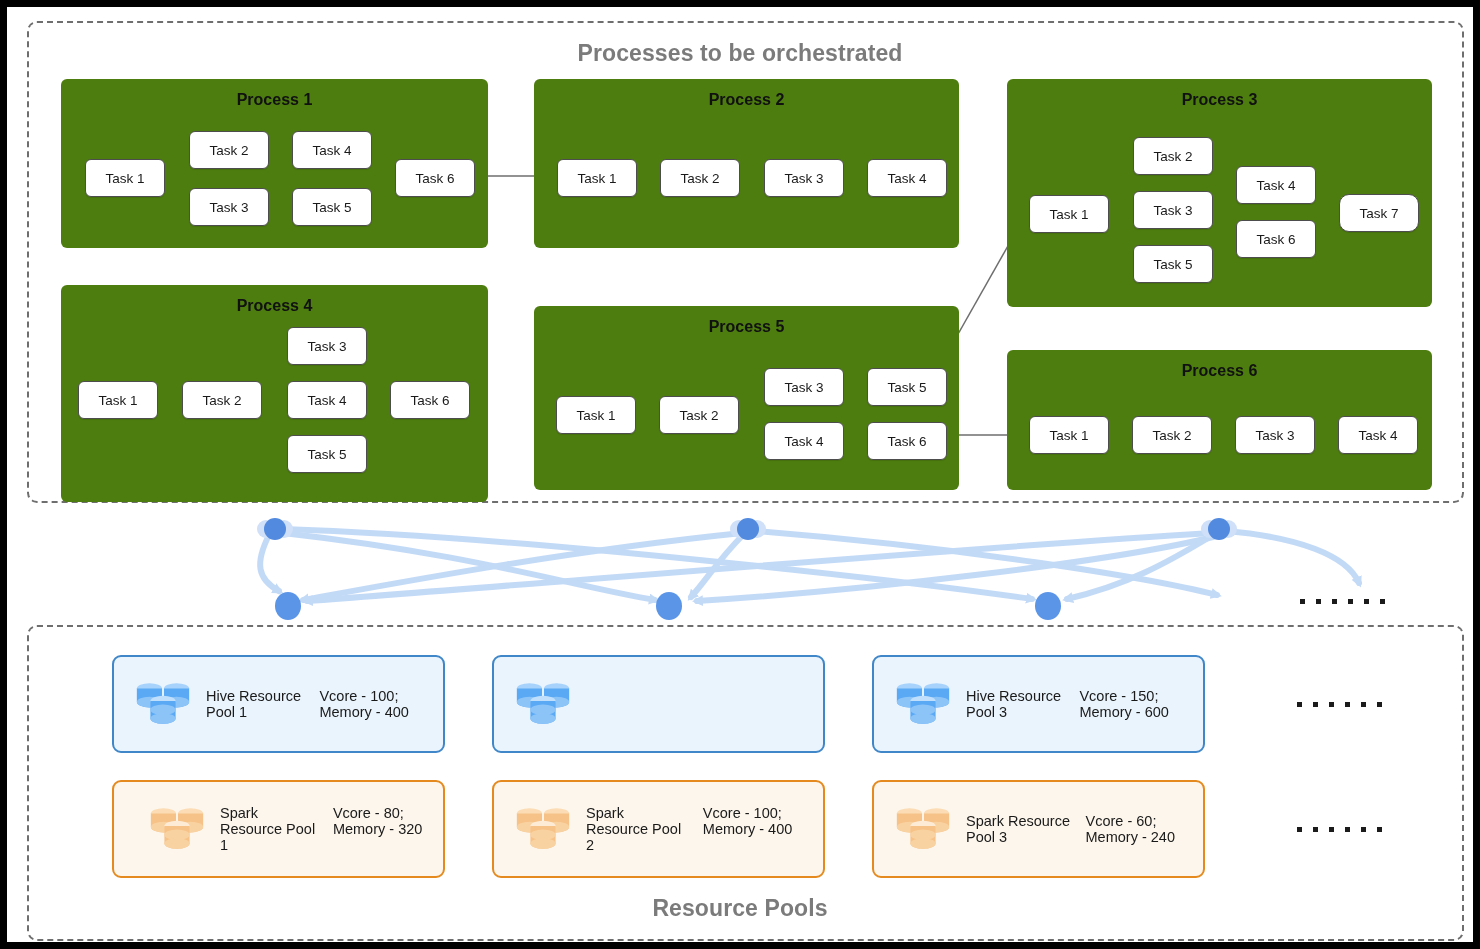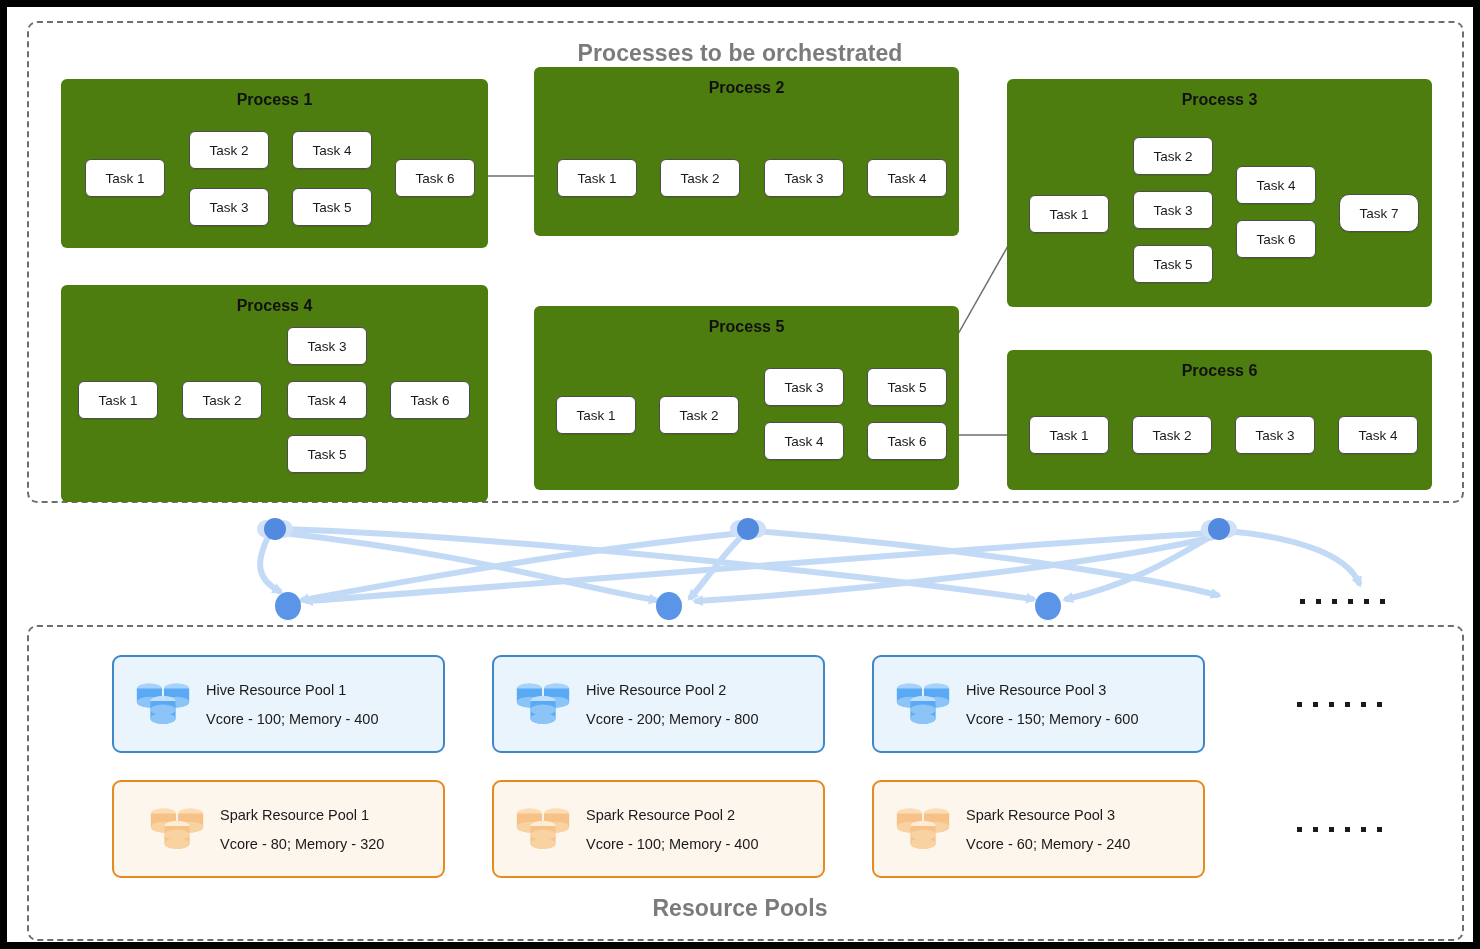--- a/index.html
+++ b/index.html
@@ -62,21 +62,21 @@
   .pool-card {
     position:absolute;
     width:333px; height:98px;
     border-radius:9px;
     display:flex; align-items:center;
     padding-left:18px;
   }
   .pool-hive  { background:#eaf4fd; border:2px solid #3f87c9; }
   .pool-spark { background:#fdf6ec; border:2px solid #e58a1e; }
   .pool-icon { width:62px; height:62px; flex:0 0 62px; margin-right:12px; }
-  .pool-text { display:flex; flex-direction:column; gap:13px; }
+  .pool-text { display:flex; flex-direction:row; gap:13px; }
   .pool-name { font-size:14.5px; color:#1a1a1a; }
   .pool-spec { font-size:14.5px; color:#1a1a1a; }
 
   
   .dots { position:absolute; display:flex; gap:11px; align-items:center; }
   .dots i { display:block; width:5px; height:5px; background:#1b1b1b; }
   #dots-band  { left:1293px; top:592px; }
   #dots-hive  { left:1290px; top:695px; }
   #dots-spark { left:1290px; top:820px; }
 </style>
@@ -145,21 +145,21 @@
   <div class="process-panel" style="left:54px; top:72px; width:427px; height:169px;">
     <div class="process-name">Process 1</div>
   </div>
   <div class="task" style="left:78px; top:152px;">Task 1</div>
   <div class="task" style="left:182px; top:124px;">Task 2</div>
   <div class="task" style="left:182px; top:181px;">Task 3</div>
   <div class="task" style="left:285px; top:124px;">Task 4</div>
   <div class="task" style="left:285px; top:181px;">Task 5</div>
   <div class="task" style="left:388px; top:152px;">Task 6</div>
 
-  <div class="process-panel" style="left:527px; top:60px; width:425px; height:169px;">
+  <div class="process-panel" style="left:527px; top:72px; width:425px; height:169px;">
     <div class="process-name">Process 2</div>
   </div>
   <div class="task" style="left:550px; top:152px;">Task 1</div>
   <div class="task" style="left:653px; top:152px;">Task 2</div>
   <div class="task" style="left:757px; top:152px;">Task 3</div>
   <div class="task" style="left:860px; top:152px;">Task 4</div>
 
   <div class="process-panel" style="left:1000px; top:72px; width:425px; height:228px;">
     <div class="process-name">Process 3</div>
   </div>
@@ -283,24 +283,20 @@
         <ellipse cx="18" cy="30" rx="13" ry="5.5" fill="#8dc4f8"></ellipse>
         <ellipse cx="46" cy="16" rx="13" ry="5.5" fill="#a7d2fb"></ellipse>
         <path d="M33,16 v14 a13,5.5 0 0 0 26,0 v-14 z" fill="#5aa9f5"></path>
         <ellipse cx="46" cy="30" rx="13" ry="5.5" fill="#8dc4f8"></ellipse>
         <ellipse cx="32" cy="29" rx="13" ry="5.5" fill="#bfdffc"></ellipse>
         <path d="M19,29 v18 a13,5.5 0 0 0 26,0 v-18 z" fill="#5aa9f5"></path>
         <ellipse cx="32" cy="38" rx="13" ry="5.5" fill="#8dc4f8"></ellipse>
         <ellipse cx="32" cy="47" rx="13" ry="5.5" fill="#8dc4f8"></ellipse>
       </g>
     </svg>
-    <div class="pool-text">
-      <div class="pool-name">Hive Resource Pool 2</div>
-      <div class="pool-spec">Vcore - 200; Memory - 800</div>
-    </div>
   </div>
 
   <div class="pool-card pool-hive" style="left:865px; top:648px;">
     <svg class="pool-icon" viewBox="0 0 64 64">
       <g>
         <ellipse cx="18" cy="16" rx="13" ry="5.5" fill="#a7d2fb"></ellipse>
         <path d="M5,16 v14 a13,5.5 0 0 0 26,0 v-14 z" fill="#5aa9f5"></path>
         <ellipse cx="18" cy="30" rx="13" ry="5.5" fill="#8dc4f8"></ellipse>
         <ellipse cx="46" cy="16" rx="13" ry="5.5" fill="#a7d2fb"></ellipse>
         <path d="M33,16 v14 a13,5.5 0 0 0 26,0 v-14 z" fill="#5aa9f5"></path>

